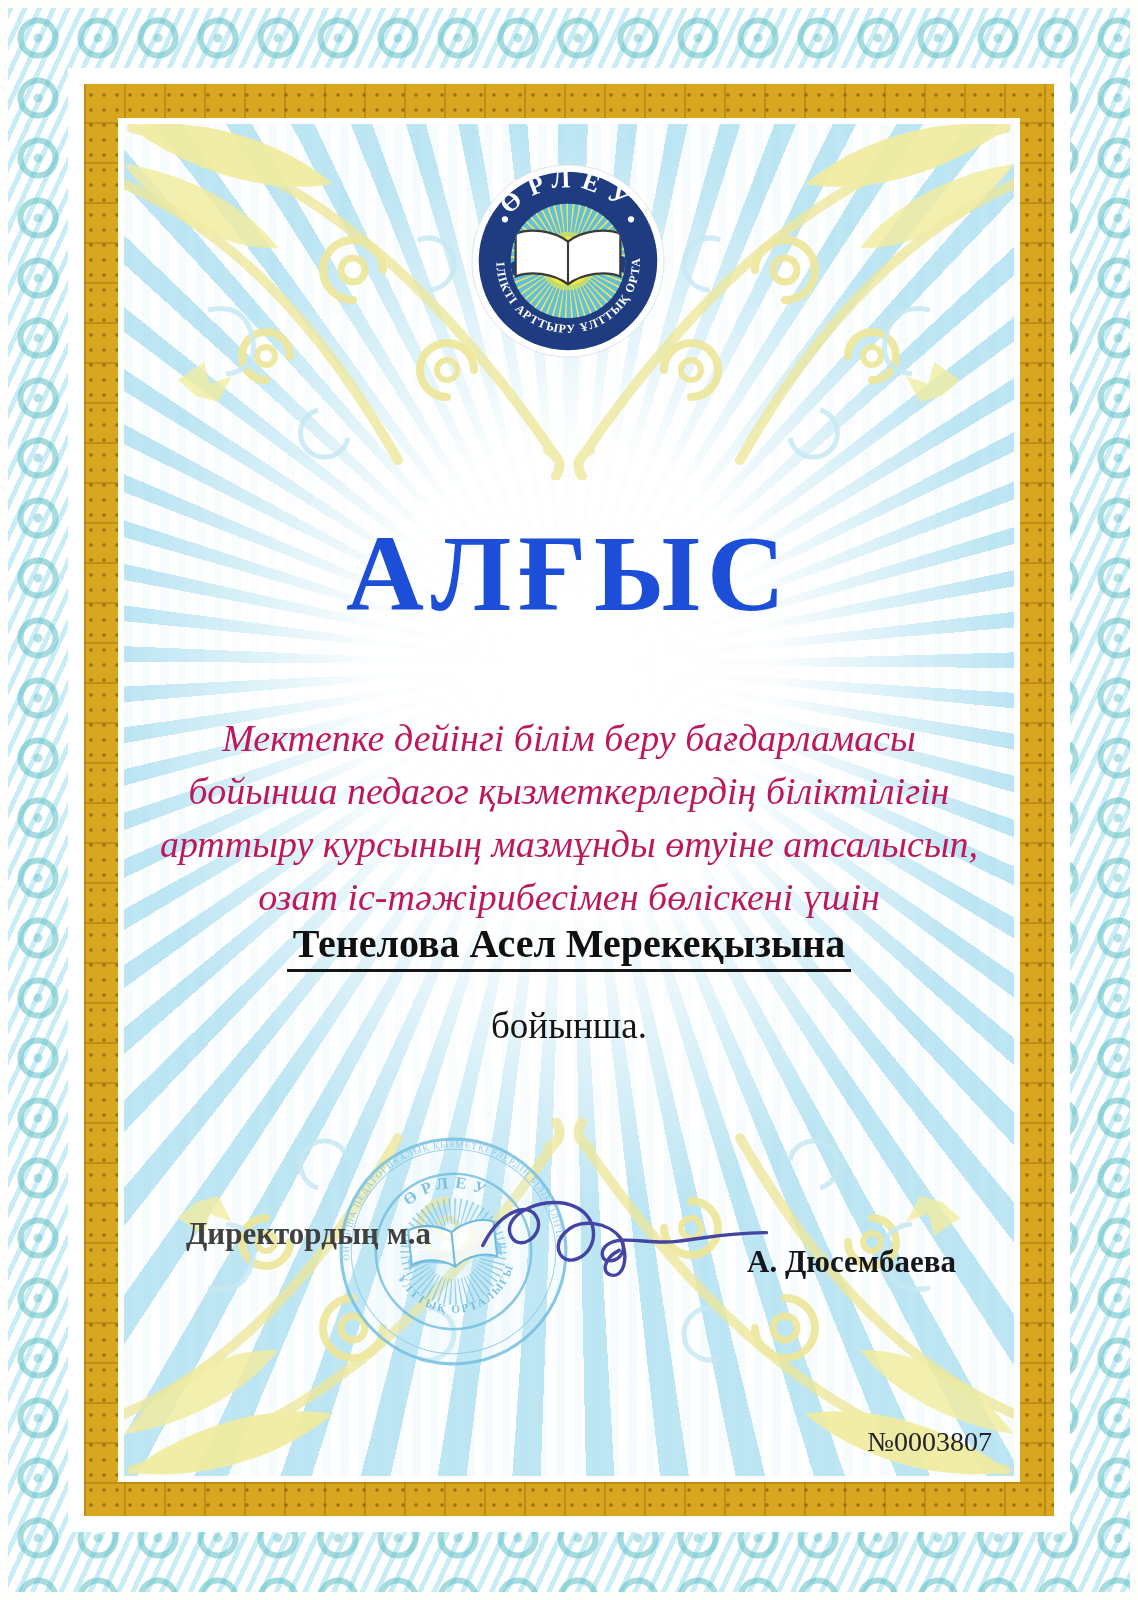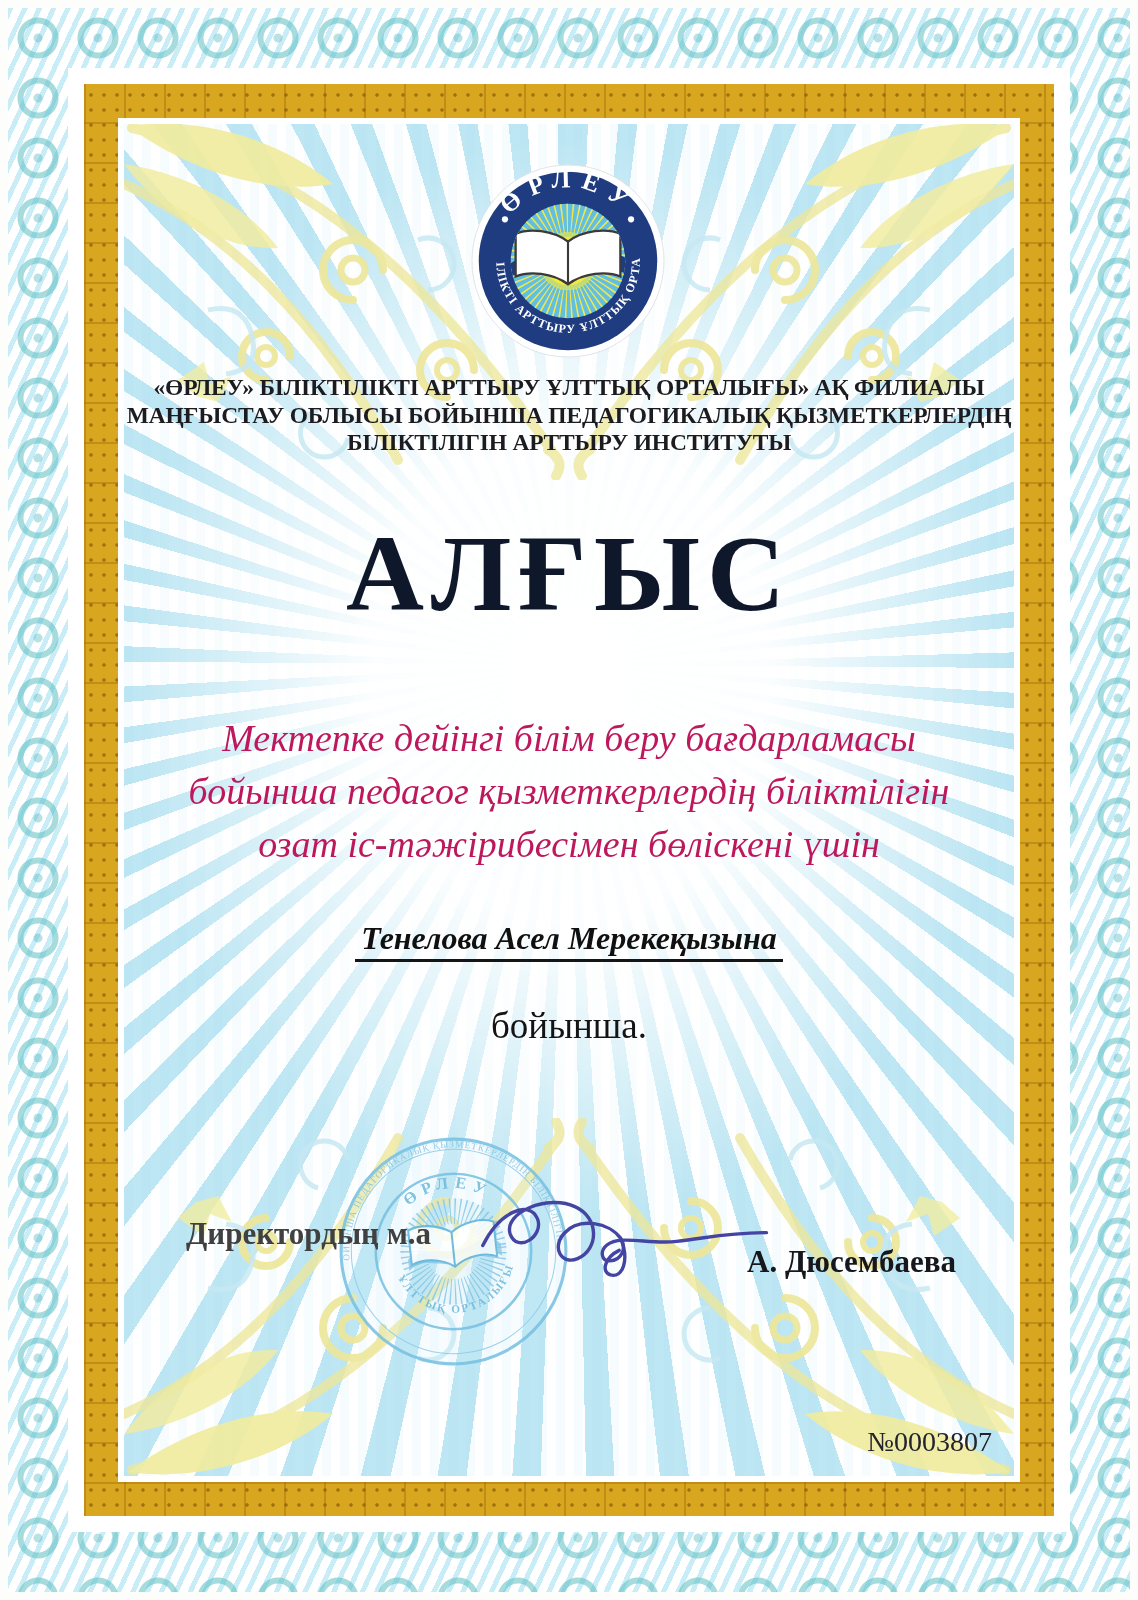--- a/index.html
+++ b/index.html
@@ -48,24 +48,24 @@
     background:radial-gradient(ellipse 440px 540px at 50% 41%, #ffffff 0, rgba(255,255,255,.94) 45%, rgba(255,255,255,0) 100%);
   }
   .orn{position:absolute;width:460px;height:360px;opacity:.92;}
   .orn.tl{left:-6px;top:-4px;}
   .orn.tr{right:-6px;top:-4px;transform:scaleX(-1);}
   .orn.bl{left:-6px;bottom:-2px;transform:scaleY(-1);}
   .orn.br{right:-6px;bottom:-2px;transform:scale(-1,-1);}
   
   .center{left:0;width:100%;text-align:center;}
   .org-header{top:250px;font-weight:bold;font-size:23.5px;line-height:27.5px;color:#1b1b20;letter-spacing:-0.2px;z-index:5;}
-  .cert-title{top:388px;font-weight:bold;font-size:108px;letter-spacing:7px;color:#0f172a;z-index:5;}
+  .cert-title{top:388px;font-weight:bold;font-size:108px;letter-spacing:7px;color:#1d4ed8;z-index:5;}
   .body-text{top:588px;font-style:italic;font-size:38px;line-height:53px;color:#be185d;z-index:5;}
   .recipient{top:796px;z-index:5;}
-  .recipient span{display:inline-block;font-weight:bold;font-style:italic;font-size:32px;color:#101010;border-bottom:3px solid #151515;padding:0 6px 2px 6px;}
+  .recipient span{display:inline-block;font-weight:bold;font-size:40px;color:#101010;border-bottom:3px solid #151515;padding:0 6px 2px 6px;}
   .issue-line{top:880px;font-size:37px;color:#141414;z-index:5;}
   .sig-role{left:62px;top:1092px;font-weight:bold;font-size:31px;color:#404040;z-index:6;}
   .sig-name{right:58px;top:1120px;font-weight:bold;font-size:31px;color:#16161c;z-index:6;}
   .serial{right:22px;top:1278px;font-size:28px;color:#23232b;z-index:6;margin-top:24px;}
   .logo-box{left:347px;top:40px;width:194px;height:194px;z-index:5;}
   .stamp-box{left:212px;top:1010px;width:235px;height:235px;z-index:4;opacity:.88;}
   .scribble{left:352px;top:1046px;width:300px;height:115px;z-index:6;}
 </style>
 </head>
 <body>
@@ -142,31 +142,27 @@
       <text font-family="Liberation Serif, DejaVu Serif, serif" font-weight="bold" font-size="26" letter-spacing="10" fill="#ffffff">
         <textPath href="#logoTopArc" startOffset="50%" text-anchor="middle">ӨРЛЕУ</textPath>
       </text>
       <circle cx="35" cy="57" r="3.2" fill="#ffffff"></circle>
       <circle cx="165" cy="57" r="3.2" fill="#ffffff"></circle>
       <text font-family="Liberation Serif, DejaVu Serif, serif" font-weight="bold" font-size="12.5" letter-spacing="1.2" fill="#ffffff">
         <textPath href="#logoBotArc" startOffset="50%" text-anchor="middle">БІЛІКТІЛІКТІ  АРТТЫРУ  ҰЛТТЫҚ  ОРТАЛЫҒЫ</textPath>
       </text>
     </svg>
 
-    <div class="layer center org-header">
-      <div>«ӨРЛЕУ» БІЛІКТІЛІКТІ АРТТЫРУ ҰЛТТЫҚ ОРТАЛЫҒЫ»  АҚ ФИЛИАЛЫ</div>
-      <div>МАҢҒЫСТАУ ОБЛЫСЫ БОЙЫНША ПЕДАГОГИКАЛЫҚ ҚЫЗМЕТКЕРЛЕРДІҢ</div>
-      <div>БІЛІКТІЛІГІН АРТТЫРУ ИНСТИТУТЫ</div>
-    </div>
 
     <div class="layer center cert-title">АЛҒЫС</div>
 
     <div class="layer center body-text">
       <div>Мектепке дейінгі білім беру бағдарламасы</div>
       <div>бойынша педагог қызметкерлердің біліктілігін</div>
+      <div>арттыру курсының мазмұнды өтуіне атсалысып,</div>
       <div>озат іс-тәжірибесімен бөліскені үшін</div>
     </div>
 
     <div class="layer center recipient">
       <span>Тенелова Асел Мерекеқызына</span>
     </div>
 
     <div class="layer center issue-line">бойынша.</div>
 
     <svg class="layer stamp-box" viewBox="0 0 230 230">

